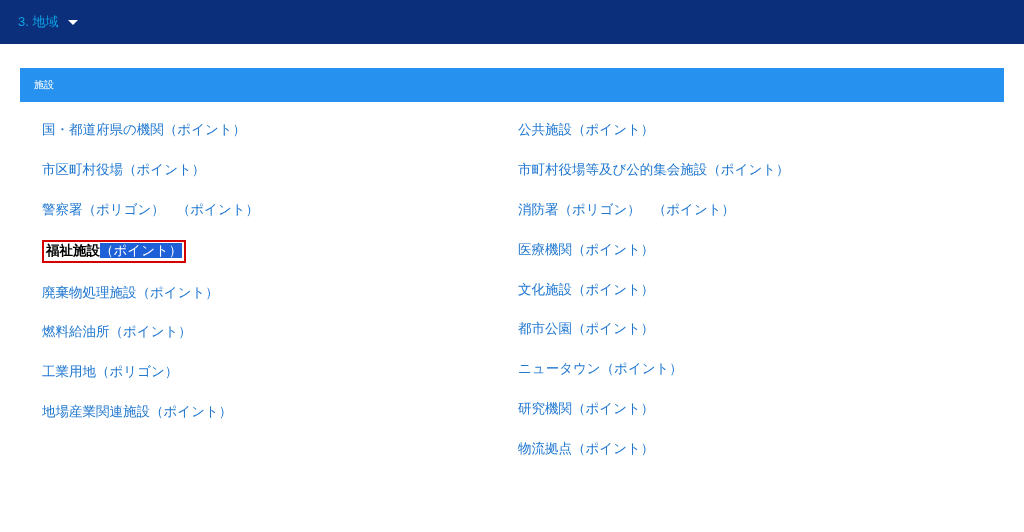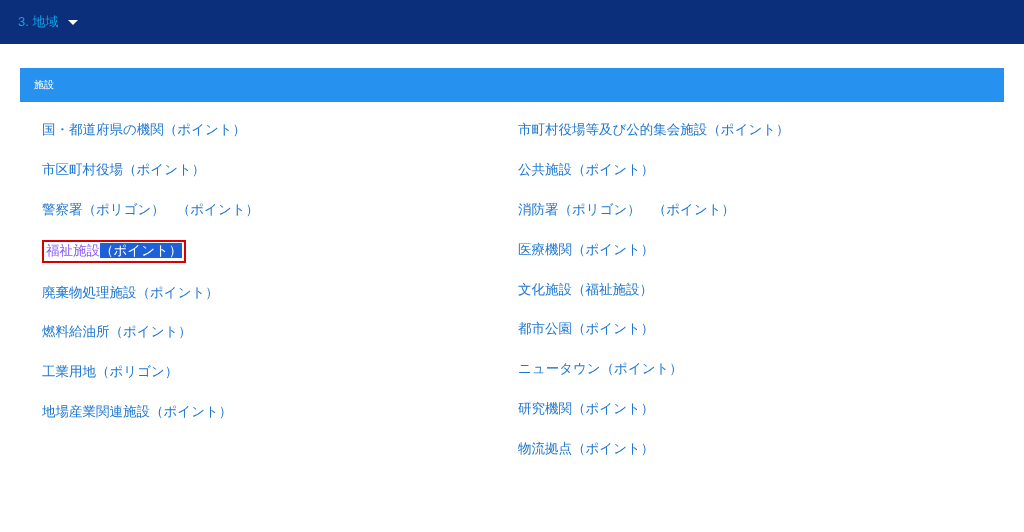--- a/index.html
+++ b/index.html
@@ -61,21 +61,21 @@
       display: inline-block;
       border: 2px solid #d60000;
       padding: 1px 2px 2px 2px;
       line-height: 1.1;
     }
     .sel {
       background: #1d60d8;
       color: #fff;
       padding: 0 0;
     }
-    .plain { color: #8b5cf6; }
+    .plain { color: #000000; font-weight: bold; }
   </style>
 </head>
 <body>
 
 <div class="topbar">
   <span class="topbar-text">3. 地域</span>
   <span class="caret-down"></span>
 </div>
 
 <div class="content">
@@ -87,25 +87,25 @@
           <div class="link-row"><a class="data-link" href="#">国・都道府県の機関（ポイント）</a></div>
           <div class="link-row"><a class="data-link" href="#">市区町村役場（ポイント）</a></div>
           <div class="link-row"><a class="data-link" href="#">警察署（ポリゴン）</a><a class="data-link" href="#">（ポイント）</a></div>
           <div class="link-row"><span class="hl-box"><a class="data-link" style="margin-right: 0px;"><span class="plain">福祉施設</span><span class="sel">（ポイント）</span></a></span></div>
           <div class="link-row"><a class="data-link" href="#">廃棄物処理施設（ポイント）</a></div>
           <div class="link-row"><a class="data-link" href="#">燃料給油所（ポイント）</a></div>
           <div class="link-row"><a class="data-link" href="#">工業用地（ポリゴン）</a></div>
           <div class="link-row"><a class="data-link" href="#">地場産業関連施設（ポイント）</a></div>
         </div>
       <div class="link-col" id="col-right">
+          <div class="link-row"><a class="data-link" href="#">公共施設（ポイント）</a></div>
           <div class="link-row"><a class="data-link" href="#">市町村役場等及び公的集会施設（ポイント）</a></div>
-          <div class="link-row"><a class="data-link" href="#">公共施設（ポイント）</a></div>
           <div class="link-row"><a class="data-link" href="#">消防署（ポリゴン）</a><a class="data-link" href="#">（ポイント）</a></div>
           <div class="link-row"><a class="data-link" href="#">医療機関（ポイント）</a></div>
-          <div class="link-row"><a class="data-link" href="#">文化施設（福祉施設）</a></div>
+          <div class="link-row"><a class="data-link" href="#">文化施設（ポイント）</a></div>
           <div class="link-row"><a class="data-link" href="#">都市公園（ポイント）</a></div>
           <div class="link-row"><a class="data-link" href="#">ニュータウン（ポイント）</a></div>
           <div class="link-row"><a class="data-link" href="#">研究機関（ポイント）</a></div>
           <div class="link-row"><a class="data-link" href="#">物流拠点（ポイント）</a></div>
         </div>
     </div>
   </div>
 </div>
 
 </body></html>

